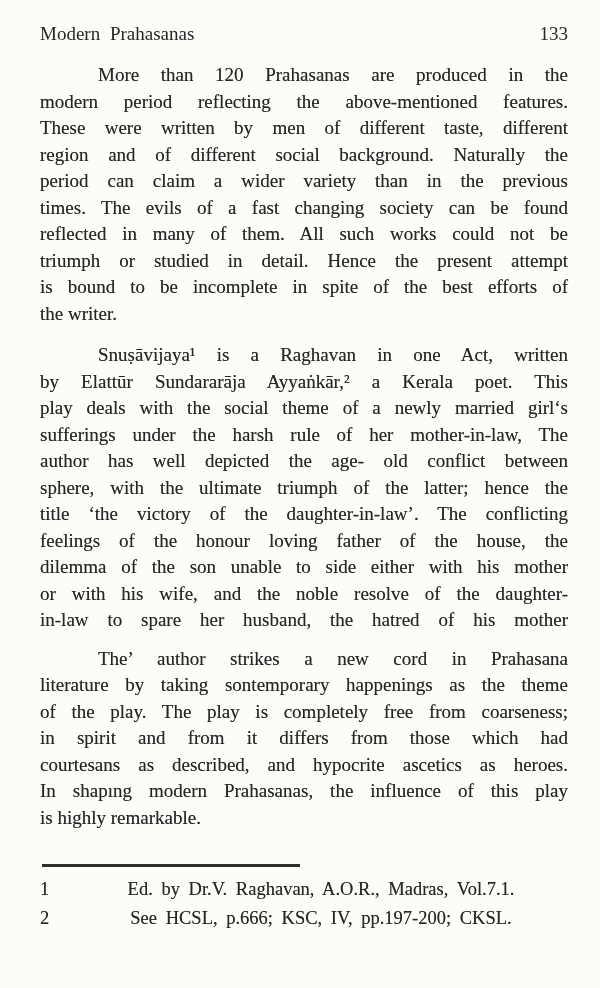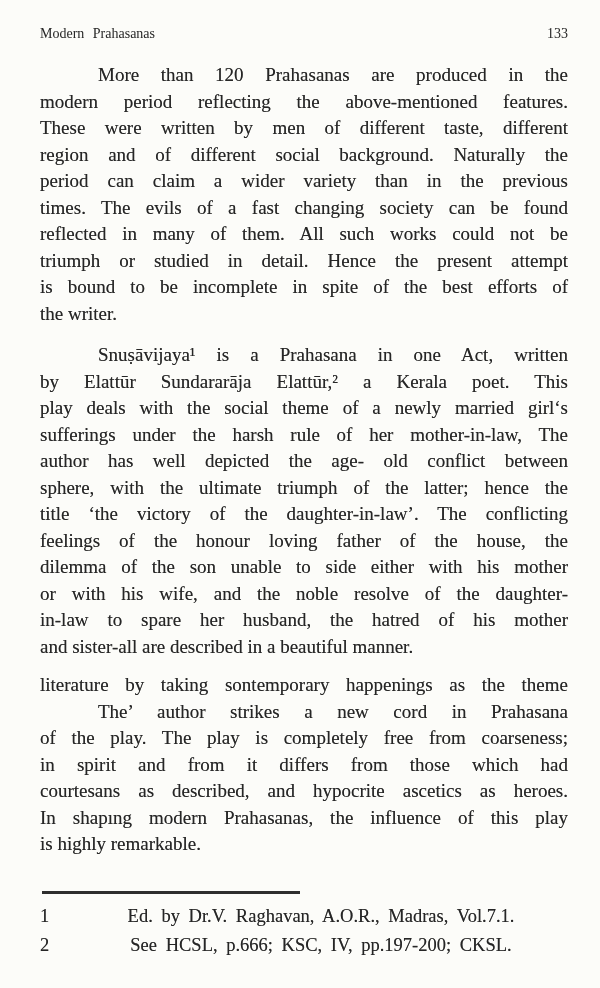--- a/index.html
+++ b/index.html
@@ -14,21 +14,21 @@
   .sheet {
     box-sizing: border-box;
     width: 600px;
     height: 988px;
     padding: 20px 32px 0 40px;
   }
   .header {
     display: flex;
     justify-content: space-between;
     align-items: baseline;
-    font-size: 14px;
+    font-size: 19px;
     line-height: 27px;
     word-spacing: 5px;
     margin-bottom: 15px;
   }
   .body-text { font-size: 19px; }
   .paragraph { margin: 0 0 15px 0; }
   .paragraph:nth-of-type(2) { margin-bottom: 12px; }
   .paragraph:last-of-type { margin-bottom: 0; }
   .line {
     line-height: 26.5px;
@@ -74,36 +74,35 @@
         <div class="line">These were written by men of different taste, different</div>
         <div class="line">region and of different social background. Naturally the</div>
         <div class="line">period can claim a wider variety than in the previous</div>
         <div class="line">times. The evils of a fast changing society can be found</div>
         <div class="line">reflected in many of them. All such works could not be</div>
         <div class="line">triumph or studied in detail. Hence the present attempt</div>
         <div class="line">is bound to be incomplete in spite of the best efforts of</div>
         <div class="line last">the writer.</div>
       </div>
     <div class="paragraph">
-        <div class="line first">Snuṣāvijaya¹ is a Prahasana in one Act, written</div>
-        <div class="line">by Elattūr Sundararāja Elattūr,² a Kerala poet. This</div>
+        <div class="line first">Snuṣāvijaya¹ is a Raghavan in one Act, written</div>
+        <div class="line">by Elattūr Sundararāja Ayyaṅkār,² a Kerala poet. This</div>
         <div class="line">play deals with the social theme of a newly married girl‘s</div>
         <div class="line">sufferings under the harsh rule of her mother-in-law, The</div>
         <div class="line">author has well depicted the age- old conflict between</div>
         <div class="line">sphere, with the ultimate triumph of the latter; hence the</div>
         <div class="line">title ‘the victory of the daughter-in-law’. The conflicting</div>
         <div class="line">feelings of the honour loving father of the house, the</div>
         <div class="line">dilemma of the son unable to side either with his mother</div>
         <div class="line">or with his wife, and the noble resolve of the daughter-</div>
         <div class="line">in-law to spare her husband, the hatred of his mother</div>
-        <div class="line last">and sister-all are described in a beautiful manner.</div>
       </div>
     <div class="paragraph">
+        <div class="line first">The’ author strikes a new cord in Prahasana</div>
         <div class="line">literature by taking sontemporary happenings as the theme</div>
-        <div class="line first">The’ author strikes a new cord in Prahasana</div>
         <div class="line">of the play. The play is completely free from coarseness;</div>
         <div class="line">in spirit and from it differs from those which had</div>
         <div class="line">courtesans as described, and hypocrite ascetics as heroes.</div>
         <div class="line">In shapıng modern Prahasanas, the influence of this play</div>
         <div class="line last">is highly remarkable.</div>
       </div>
   </div>
 
   <div class="footnotes">
     <div class="rule"></div>

